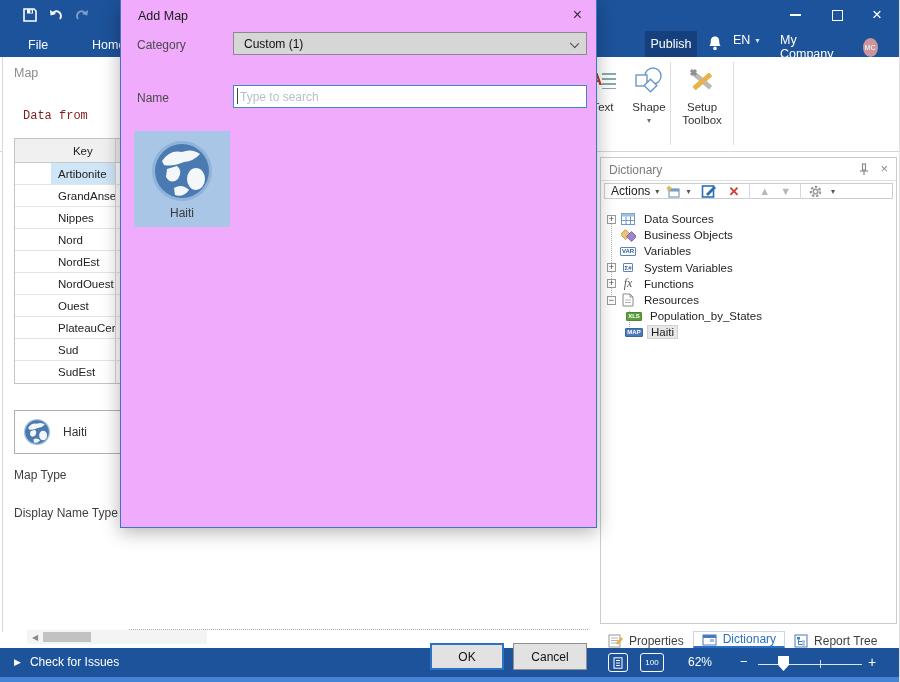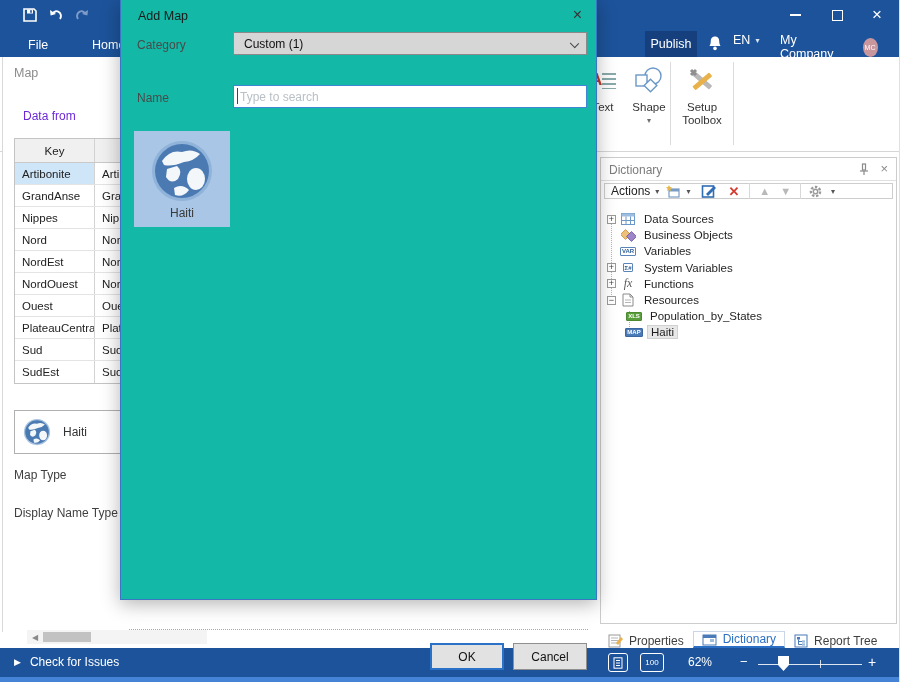--- a/index.html
+++ b/index.html
@@ -33,25 +33,25 @@
   .rb-ico { height:34px; margin:4px auto 3px auto; display:flex; align-items:center; justify-content:center; }
   .rb-sep { position:absolute; top:5px; width:1px; height:83px; background:#dcdcdc; }
   .texticon { position:relative; width:26px; height:24px; }
   .texticon .A { position:absolute; left:0; top:2px; color:#c0392b; font-weight:bold; font-size:17px; line-height:1; }
   .texticon .lines { position:absolute; right:0; top:4px; width:14px; height:16px;
      background:repeating-linear-gradient(#8aa 0 1.5px, transparent 1.5px 5px); }
 
   
   .leftpanel { position:absolute; left:2px; top:57px; width:300px; height:575px; background:#fff; border-left:1px solid #d9d9d9; }
   .lp-title { position:absolute; left:11px; top:9px; color:#8c8c8c; font-size:12.5px; }
-  .lp-datafrom { position:absolute; left:20px; top:52px; color:#6d28d9; font-size:12px; }
+  .lp-datafrom { position:absolute; left:20px; top:52px; color:#7f1d1d; font-size:12px;font-family:Liberation Mono, monospace; }
   .lp-table { position:absolute; left:11px; top:81px; width:172px; border:1px solid #c4c4c4; background:#fff; font-size:11.5px; color:#222; }
   .lp-table .hdr { display:flex; height:24px; background:#f0f0f0; border-bottom:1px solid #c9c9c9; }
   .lp-table .hdr div { display:flex; align-items:center; justify-content:center; }
-  .c1 { width:80px; border-right:1px solid #d2d2d2; }
+  .c1 { width:80px; border-right:1px solid #d2d2d2;margin-left:36px; }
   .c2 { width:86px; }
   .lp-row { display:flex; height:22px; border-bottom:1px solid #e3e3e3; }
   .lp-row:last-child { border-bottom:none; }
   .lp-row div { display:flex; align-items:center; padding-left:7px; overflow:hidden; white-space:nowrap; }
   .sel-cell { background:#cfe5f8; }
   .lp-haiti { position:absolute; left:11px; top:353px; width:150px; height:44px; border:1px solid #b0b0b0; background:#fff; display:flex; align-items:center; gap:12px; padding-left:8px; font-size:12px; color:#333; }
   .lp-maptype { position:absolute; left:11px; top:411px; color:#3f3f3f; font-size:12px; }
   .lp-dnt { position:absolute; left:11px; top:449px; color:#3f3f3f; font-size:12px; }
   .lp-scroll { position:absolute; left:24px; top:573px; width:180px; height:14px; background:#f4f4f4; display:flex; align-items:center; }
   .lp-scroll .arr { color:#8a8a8a; font-size:8px; width:16px; text-align:center; }
@@ -98,21 +98,21 @@
   .sb-ico1 { left:608px; width:20px; }
   .sb-ico2 { left:640px; width:24px; font-size:8px; }
   .sb-zoomval { position:absolute; left:688px; top:7px; font-size:12px; }
   .sb-minus { position:absolute; left:740px; top:6px; font-size:13px; }
   .sb-track { position:absolute; left:758px; top:664px; width:104px; height:1px; background:rgba(255,255,255,.85); }
   .sb-tick { position:absolute; left:820px; top:660px; width:1px; height:8px; background:rgba(255,255,255,.8); }
   .sb-thumb { position:absolute; left:778px; top:656px; width:11px; height:15px; background:#fff; clip-path:polygon(0 0,100% 0,100% 60%,50% 100%,0 60%); }
   .sb-plus { position:absolute; left:868px; top:6px; font-size:14px; }
 
   
-  .dialog { position:absolute; left:120px; top:0; width:477px; height:600px; background:#14b8a6; border:1px solid #3b76c5; border-top:none; box-shadow:0 4px 18px rgba(0,0,0,.3); z-index:50; }
+  .dialog { position:absolute; left:120px; top:0; width:477px; height:528px; background:#f0abfc; border:1px solid #3b76c5; border-top:none; box-shadow:0 4px 18px rgba(0,0,0,.3); z-index:50; }
   .dlg-title { position:absolute; left:17px; top:9px; font-size:12.5px; color:#1a1a1a; }
   .dlg-close { position:absolute; right:14px; top:6px; font-size:16px; color:#333; }
   .dlg-label { position:absolute; left:16px; color:#4a4a4a; font-size:12px; }
   .lab-cat { top:38px; } .lab-name { top:91px; }
   .dlg-select { position:absolute; left:112px; top:32px; width:354px; height:23px; background:#d6d6d6; border:1px solid #8a8a8a; font-size:12px; color:#111; display:flex; align-items:center; padding-left:10px; }
   .dlg-select .chev { position:absolute; right:8px; top:7px; width:7px; height:7px; border-right:1.5px solid #444; border-bottom:1.5px solid #444; transform:rotate(45deg) scale(1,0.9); }
   .dlg-input-wrap { position:absolute; left:112px; top:85px; width:354px; height:23px; }
   .dlg-input { width:100%; height:100%; border:1px solid #3f87d2; font-size:12px; padding-left:6px; color:#222; outline:none; font-family:"Liberation Sans", sans-serif; }
   .dlg-input::placeholder { color:#b9c0c6; }
   .dlg-caret { position:absolute; left:4px; top:3px; width:1px; height:16px; background:#444; }

